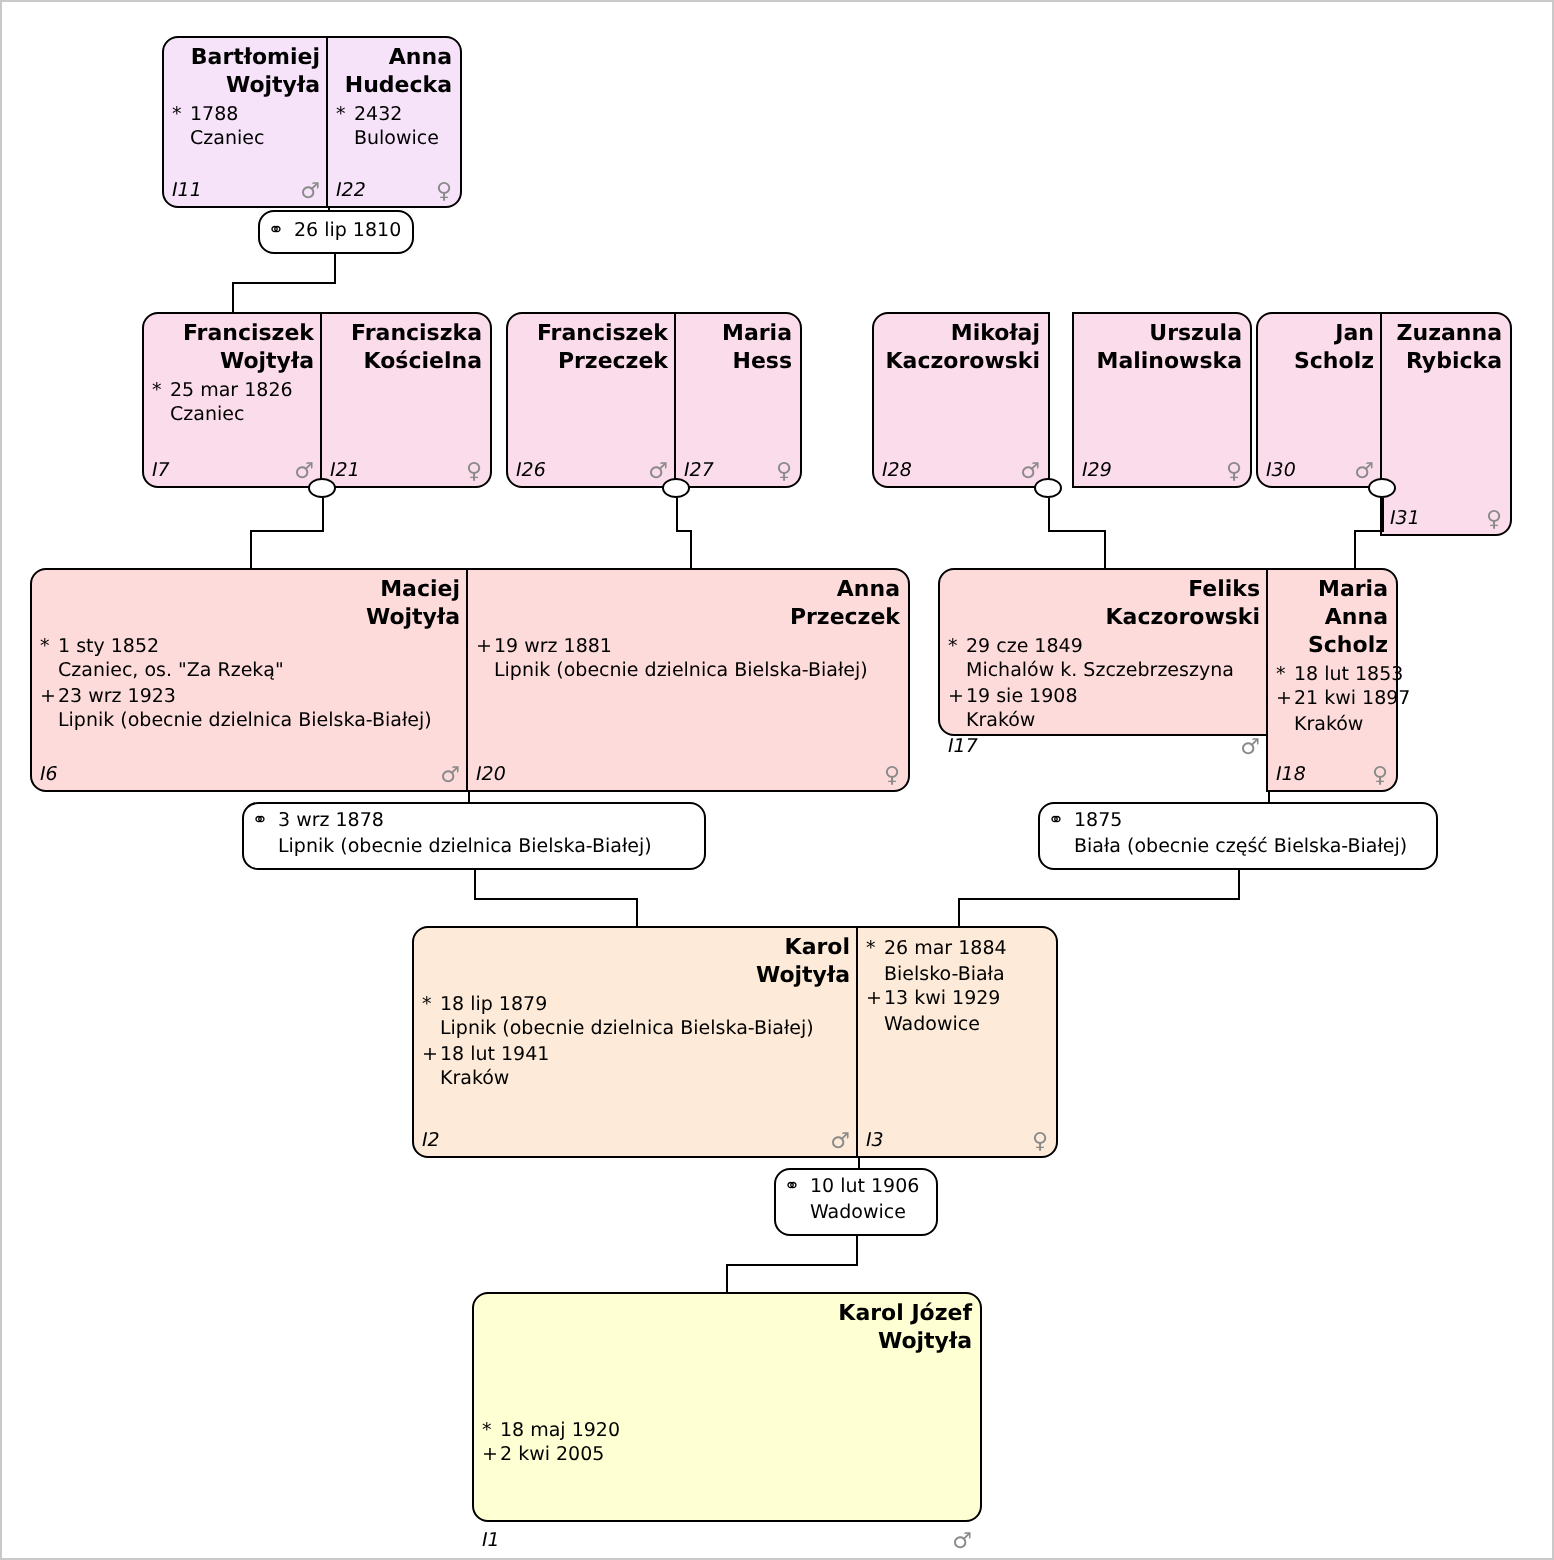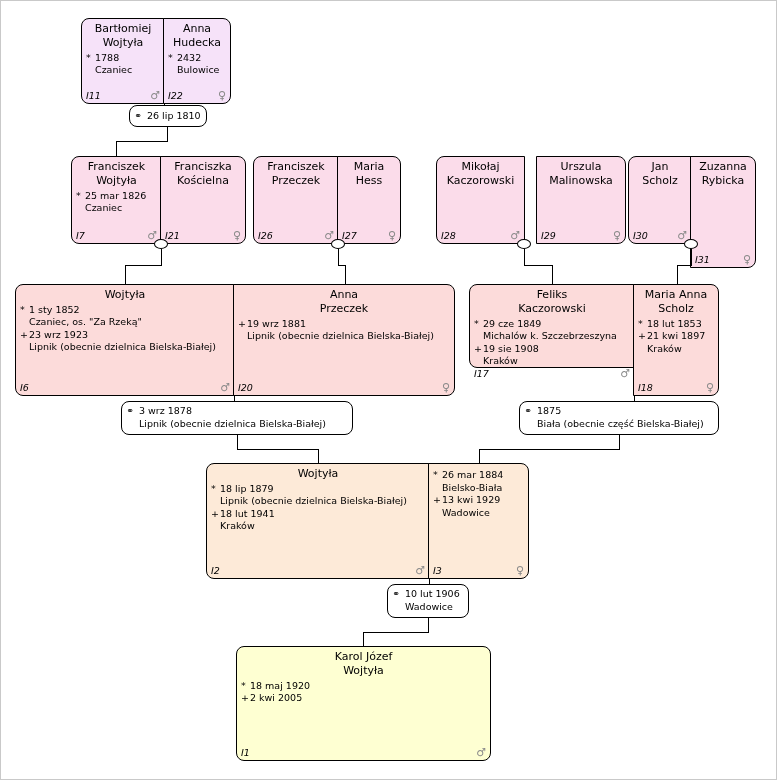--- a/index.html
+++ b/index.html
@@ -10,23 +10,23 @@
   .person {
     position:absolute; border:1px solid #000; border-radius:8px;
     padding:3px 4px 2px 4px; display:flex; flex-direction:column;
   }
   .cl { border-radius:8px 0 0 8px; }
   .cr { border-radius:0 8px 8px 0; margin-left:-1px; }
   .gen1 { background:#f6e2f9; }
   .gen2 { background:#fbdcea; }
   .gen3 { background:#fcdbda; }
   .gen4 { background:#fdead8; }
-  .gen5 { background:#feffd2; }
-
-  .pname { font-weight:normal; font-size:11px; line-height:1.26; text-align:center; }
+  .gen5 { background:#feffd2;gap:30px; }
+
+  .pname { font-weight:bold; font-size:11px; line-height:1.26; text-align:right; }
   .pdetails { font-size:9.5px; line-height:1.32; margin-top:2px; }
   .dl { display:flex; white-space:nowrap; }
   .sym { width:9px; flex:0 0 9px; }
   .pfooter { margin-top:auto; display:flex; justify-content:space-between; align-items:flex-end; }
   .pid { font-style:italic; font-size:9.5px; }
   .pgender { color:#8a8a8a; font-size:11px; line-height:1; }
 
   .mbox {
     position:absolute; background:#fff; border:1px solid #000; border-radius:8px;
     font-size:9.5px; line-height:1.32; padding:2px 4px;
@@ -210,20 +210,21 @@
   <div class="line" style="left:523px;top:248px;width:1px;height:16px"></div>
   <div class="line" style="left:523px;top:264px;width:29px;height:1px"></div>
   <div class="line" style="left:551px;top:264px;width:1px;height:19px"></div>
 
   <div class="line" style="left:690px;top:248px;width:1px;height:16px"></div>
   <div class="line" style="left:676px;top:264px;width:15px;height:1px"></div>
   <div class="line" style="left:676px;top:264px;width:1px;height:19px"></div>
 
   <div class="person gen3 cl" style="left:14px;top:283px;width:220px;height:112px">
     <div class="pname">
+      <div>Maciej</div>
       <div>Wojtyła</div>
     </div>
     <div class="pdetails">
       <div class="dl">
           <span class="sym">*</span>
           <span>1 sty 1852</span>
         </div>
       <div class="dl">
           <span class="sym"></span>
           <span>Czaniec, os. "Za Rzeką"</span>
@@ -286,21 +287,21 @@
           <span class="sym"></span>
           <span>Kraków</span>
         </div>
     </div>
     <div class="pfooter">
       <span class="pid">I17</span>
       <span class="pgender">♂</span>
     </div>
   </div>
 
-  <div class="person gen3 cr" style="left:633px;top:283px;width:86px;height:112px">
+  <div class="person gen3 cr" style="left:633px;top:283px;width:66px;height:112px">
     <div class="pname">
       <div>Maria Anna</div>
       <div>Scholz</div>
     </div>
     <div class="pdetails">
       <div class="dl">
           <span class="sym">*</span>
           <span>18 lut 1853</span>
         </div>
       <div class="dl">
@@ -345,20 +346,21 @@
   <div class="line" style="left:236px;top:434px;width:1px;height:14px"></div>
   <div class="line" style="left:236px;top:448px;width:81px;height:1px"></div>
   <div class="line" style="left:317px;top:448px;width:1px;height:14px"></div>
 
   <div class="line" style="left:618px;top:434px;width:1px;height:14px"></div>
   <div class="line" style="left:478px;top:448px;width:141px;height:1px"></div>
   <div class="line" style="left:478px;top:448px;width:1px;height:14px"></div>
 
   <div class="person gen4 cl" style="left:205px;top:462px;width:224px;height:116px">
     <div class="pname">
+      <div>Karol</div>
       <div>Wojtyła</div>
     </div>
     <div class="pdetails">
       <div class="dl">
           <span class="sym">*</span>
           <span>18 lip 1879</span>
         </div>
       <div class="dl">
           <span class="sym"></span>
           <span>Lipnik (obecnie dzielnica Bielska-Białej)</span>

